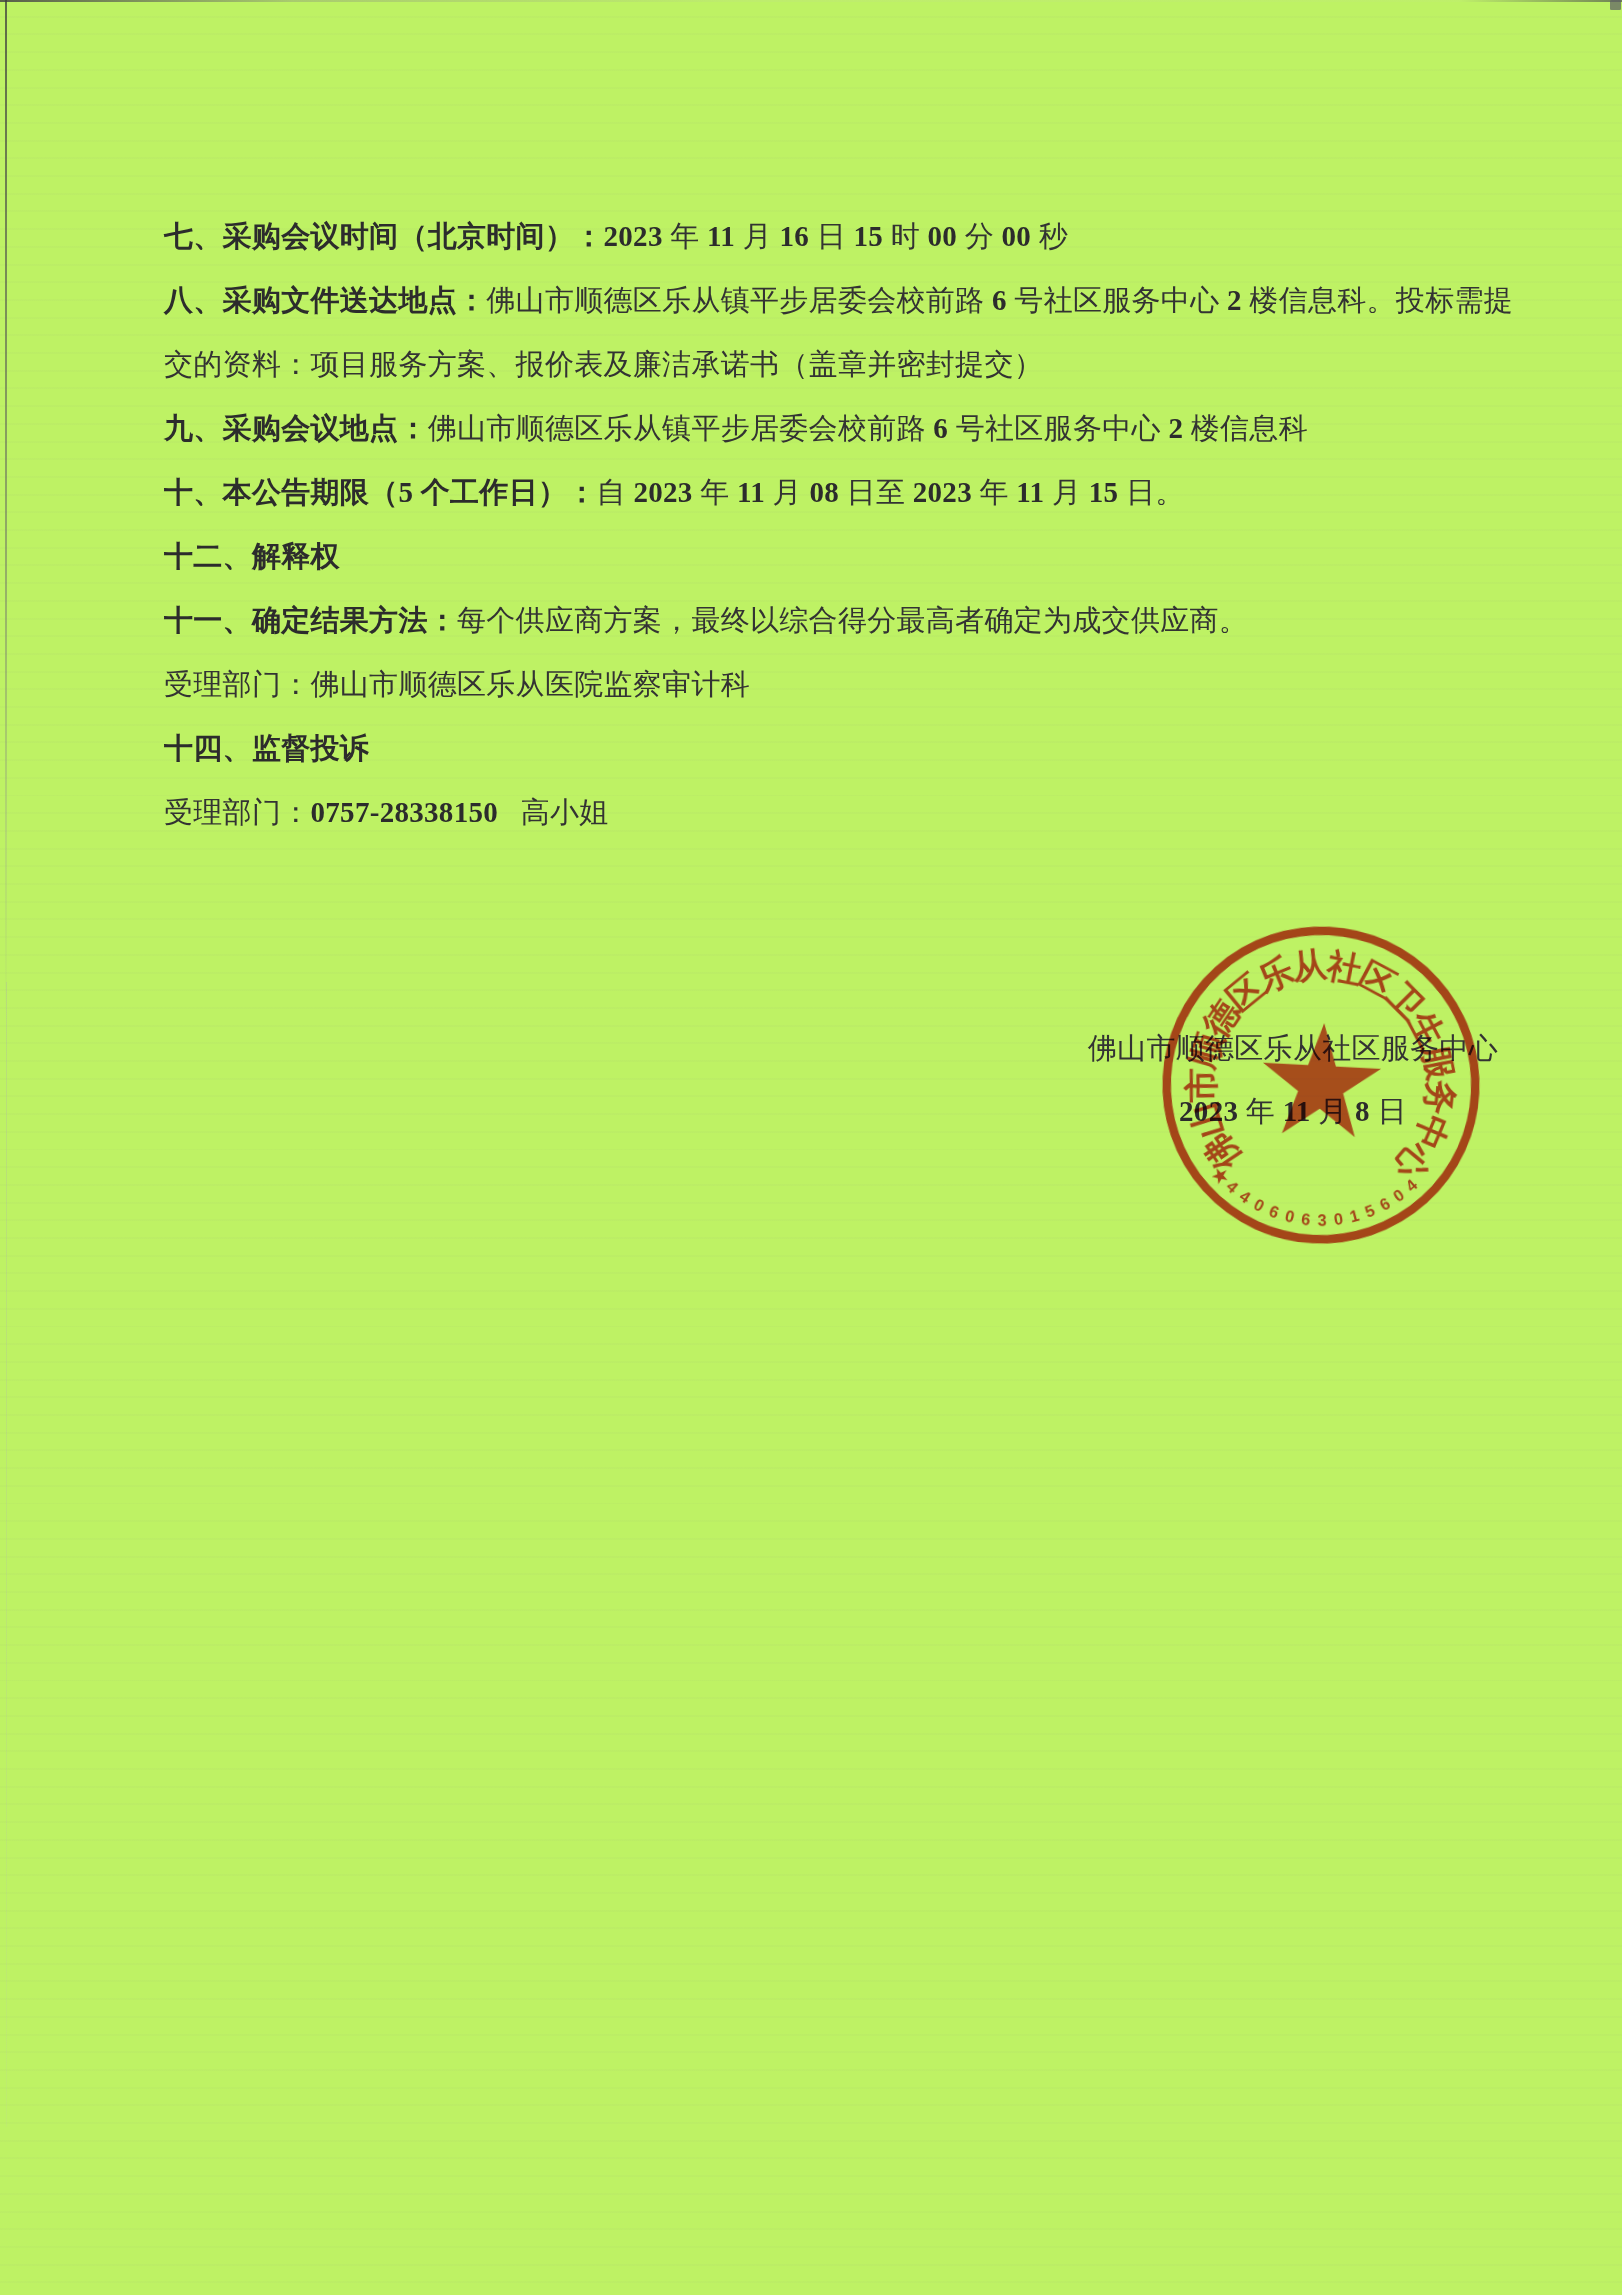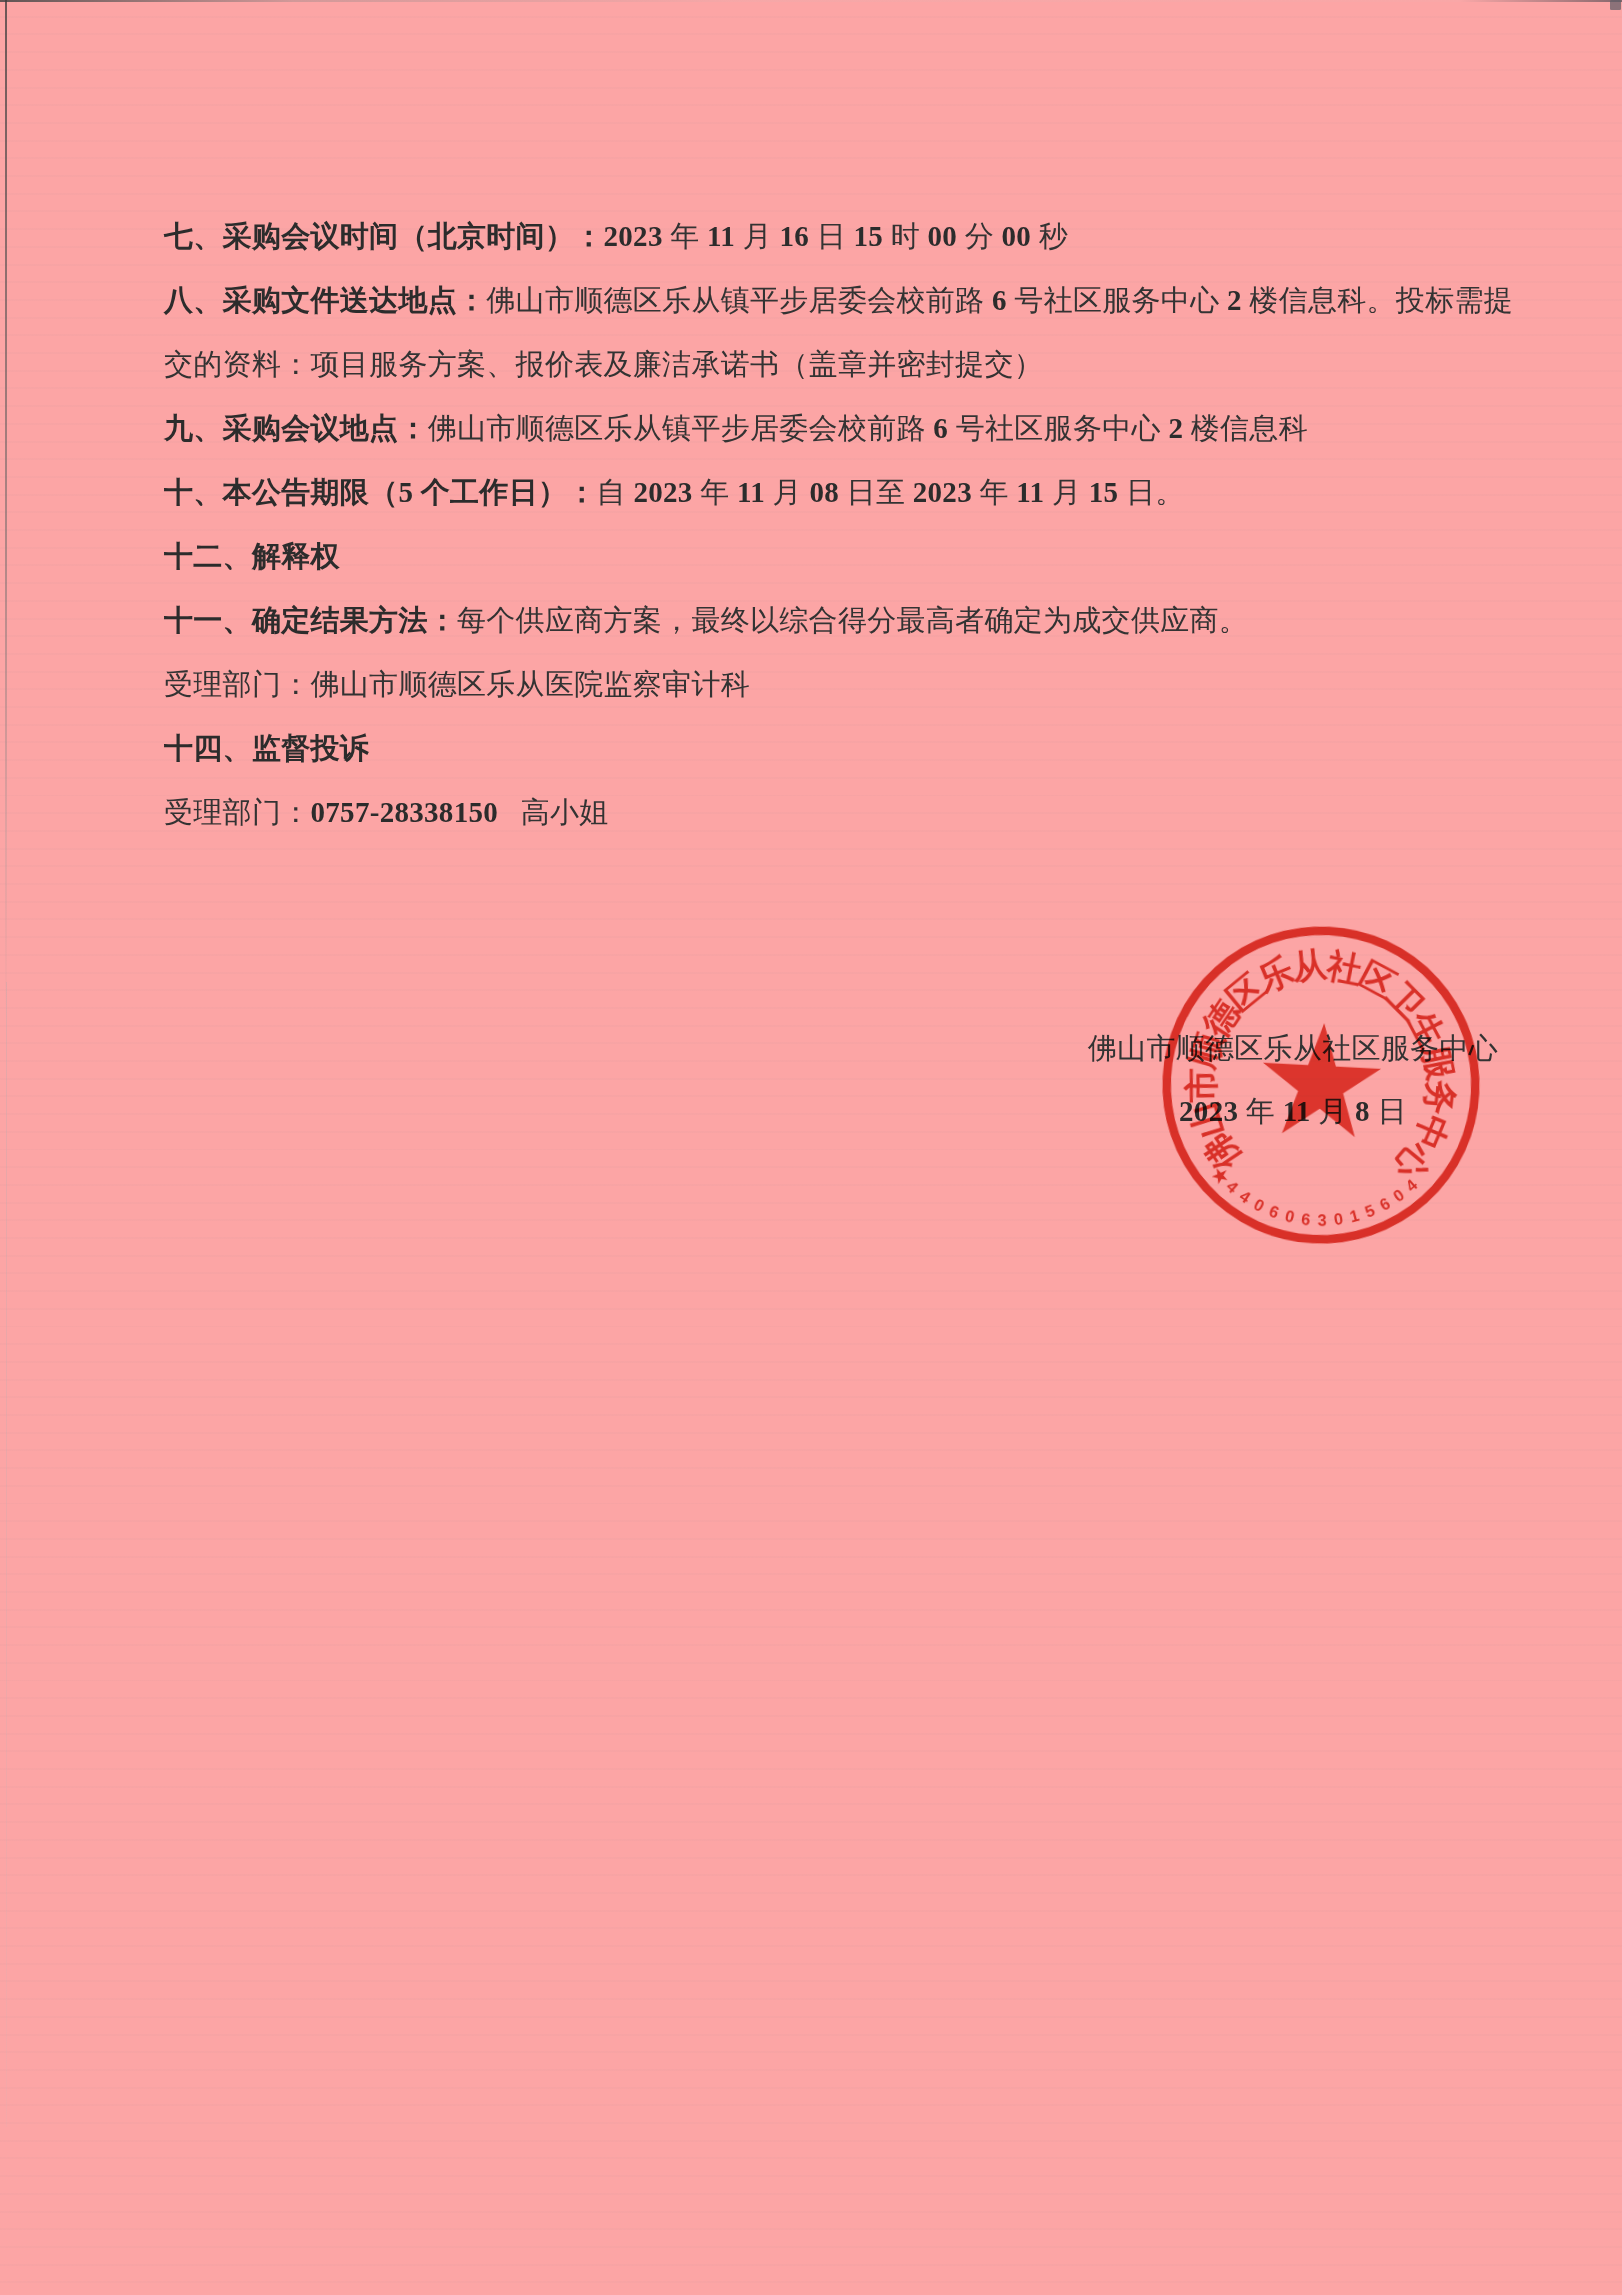--- a/index.html
+++ b/index.html
@@ -1,19 +1,19 @@
 <!DOCTYPE html>
 <html lang="zh" style="font-size:10.5px"><head>
 <meta charset="utf-8">
 <title>Scanned Notice</title>
 <style>
   html,body { margin:0; padding:0; background:#dcdcdc; }
   .page {
     position:relative; width:1622px; height:2295px;
-    background:#fca5a5; overflow:hidden;
+    background:#bef264; overflow:hidden;
     font-family:"Liberation Serif", serif;
     color:#333333;
   }
   
   .scan-bands {
     position:absolute; inset:0; pointer-events:none;
     background:repeating-linear-gradient(180deg,
       rgba(0,0,0,0) 0px, rgba(0,0,0,0) 15.7px,
       rgba(120,120,135,0.035) 15.7px, rgba(120,120,135,0.035) 17.7px);
   }

